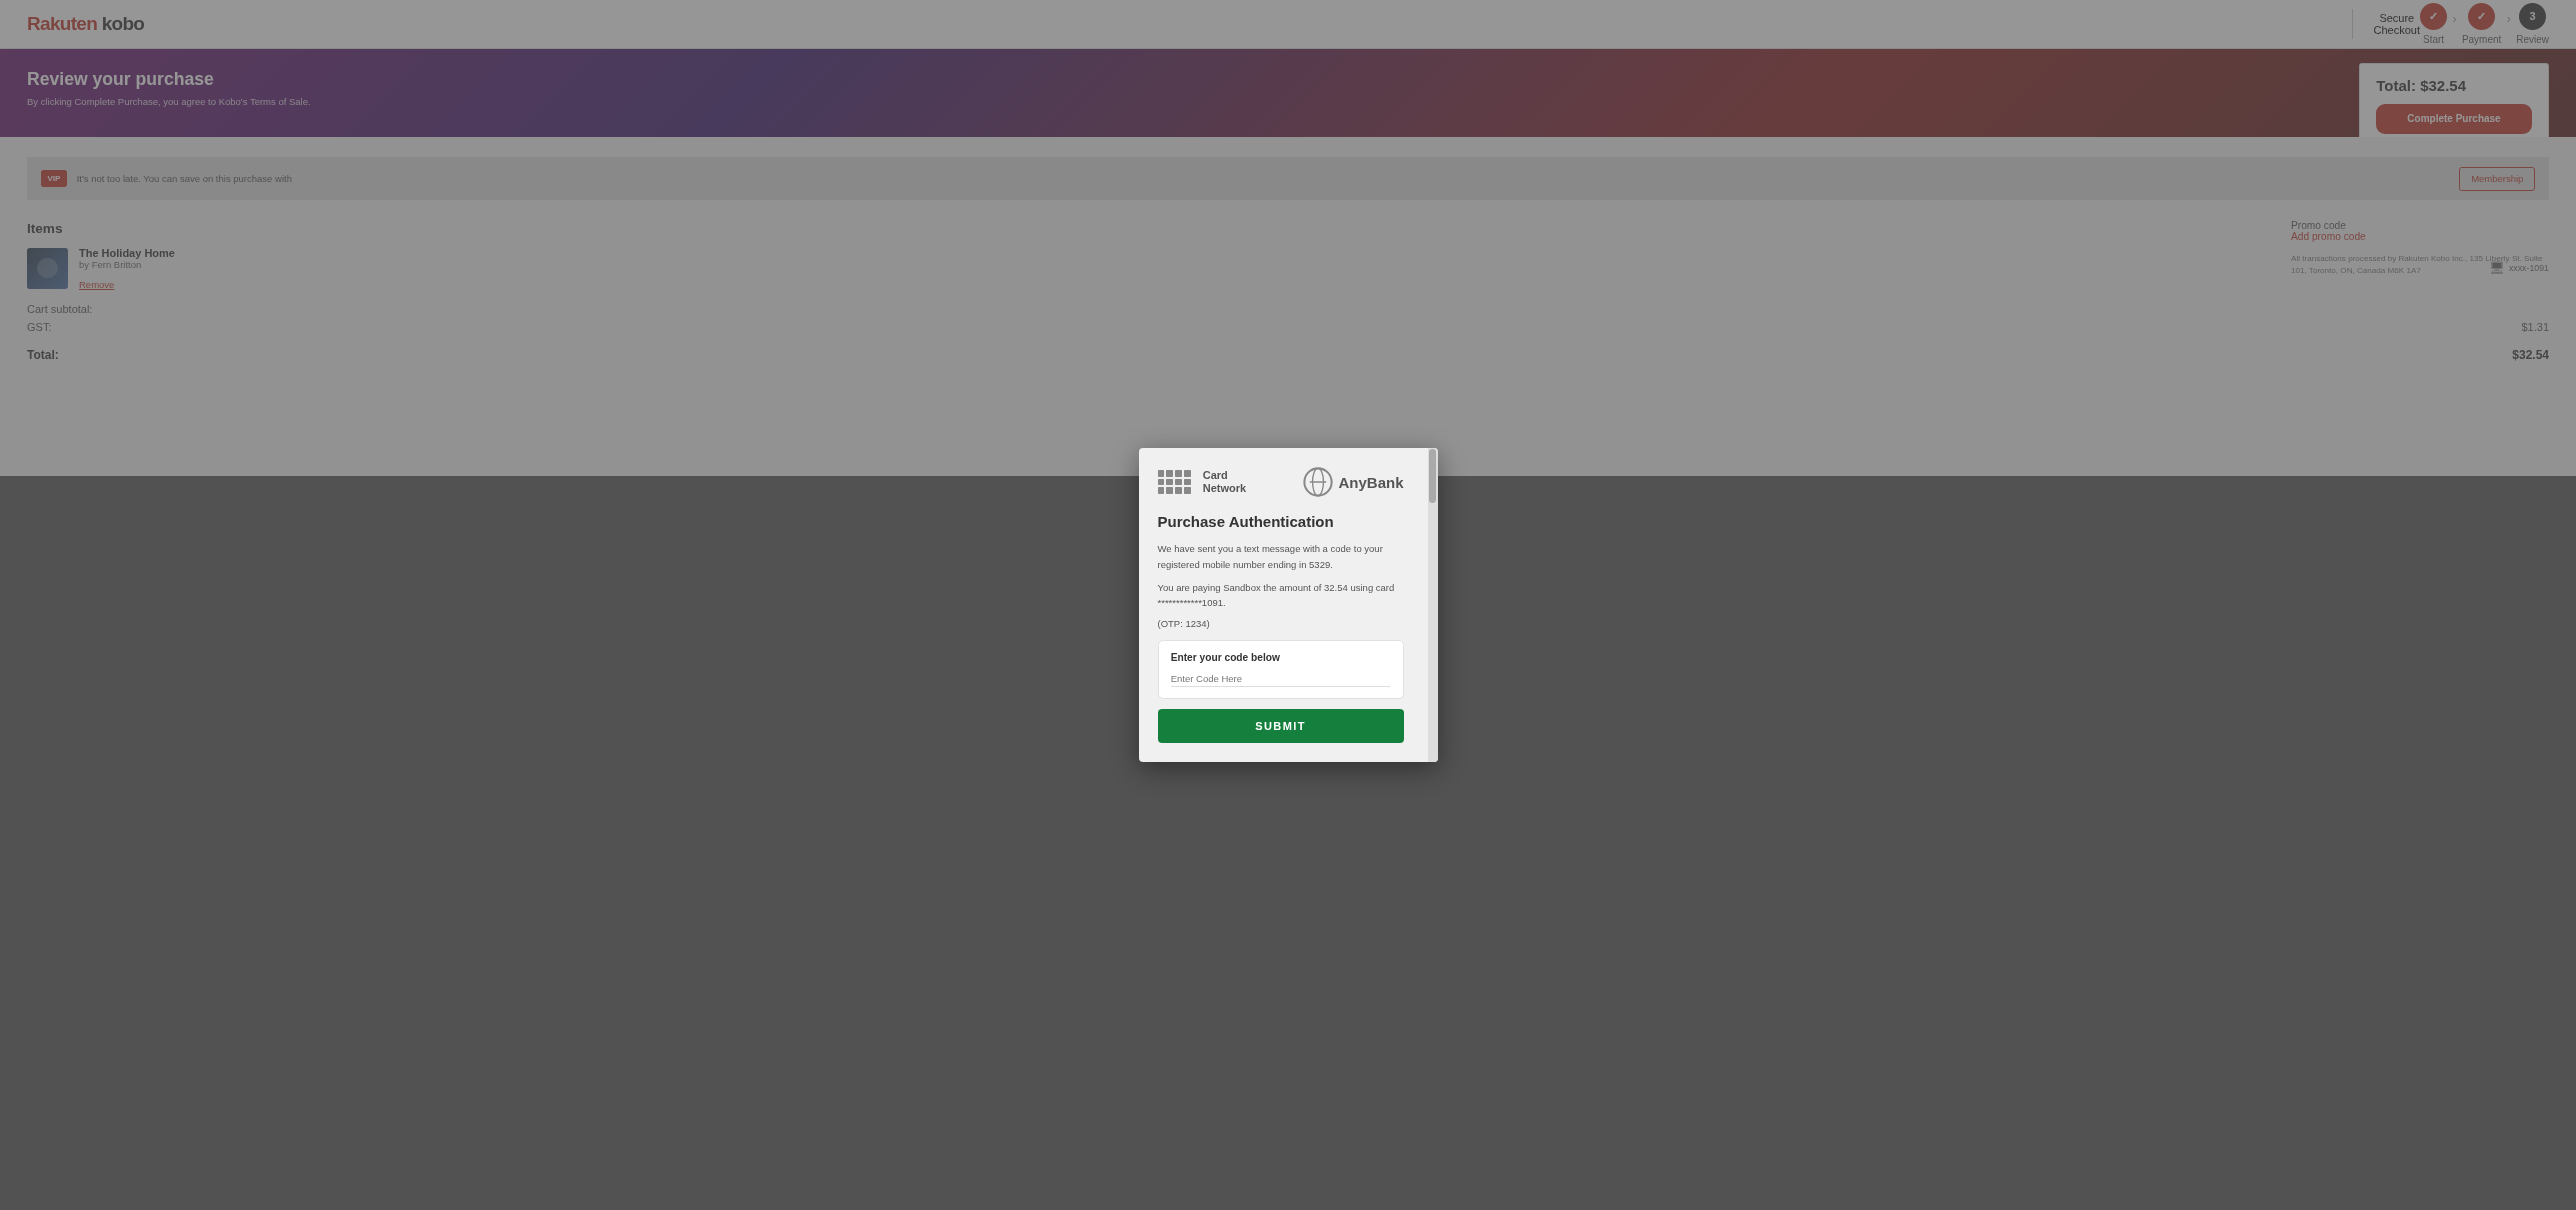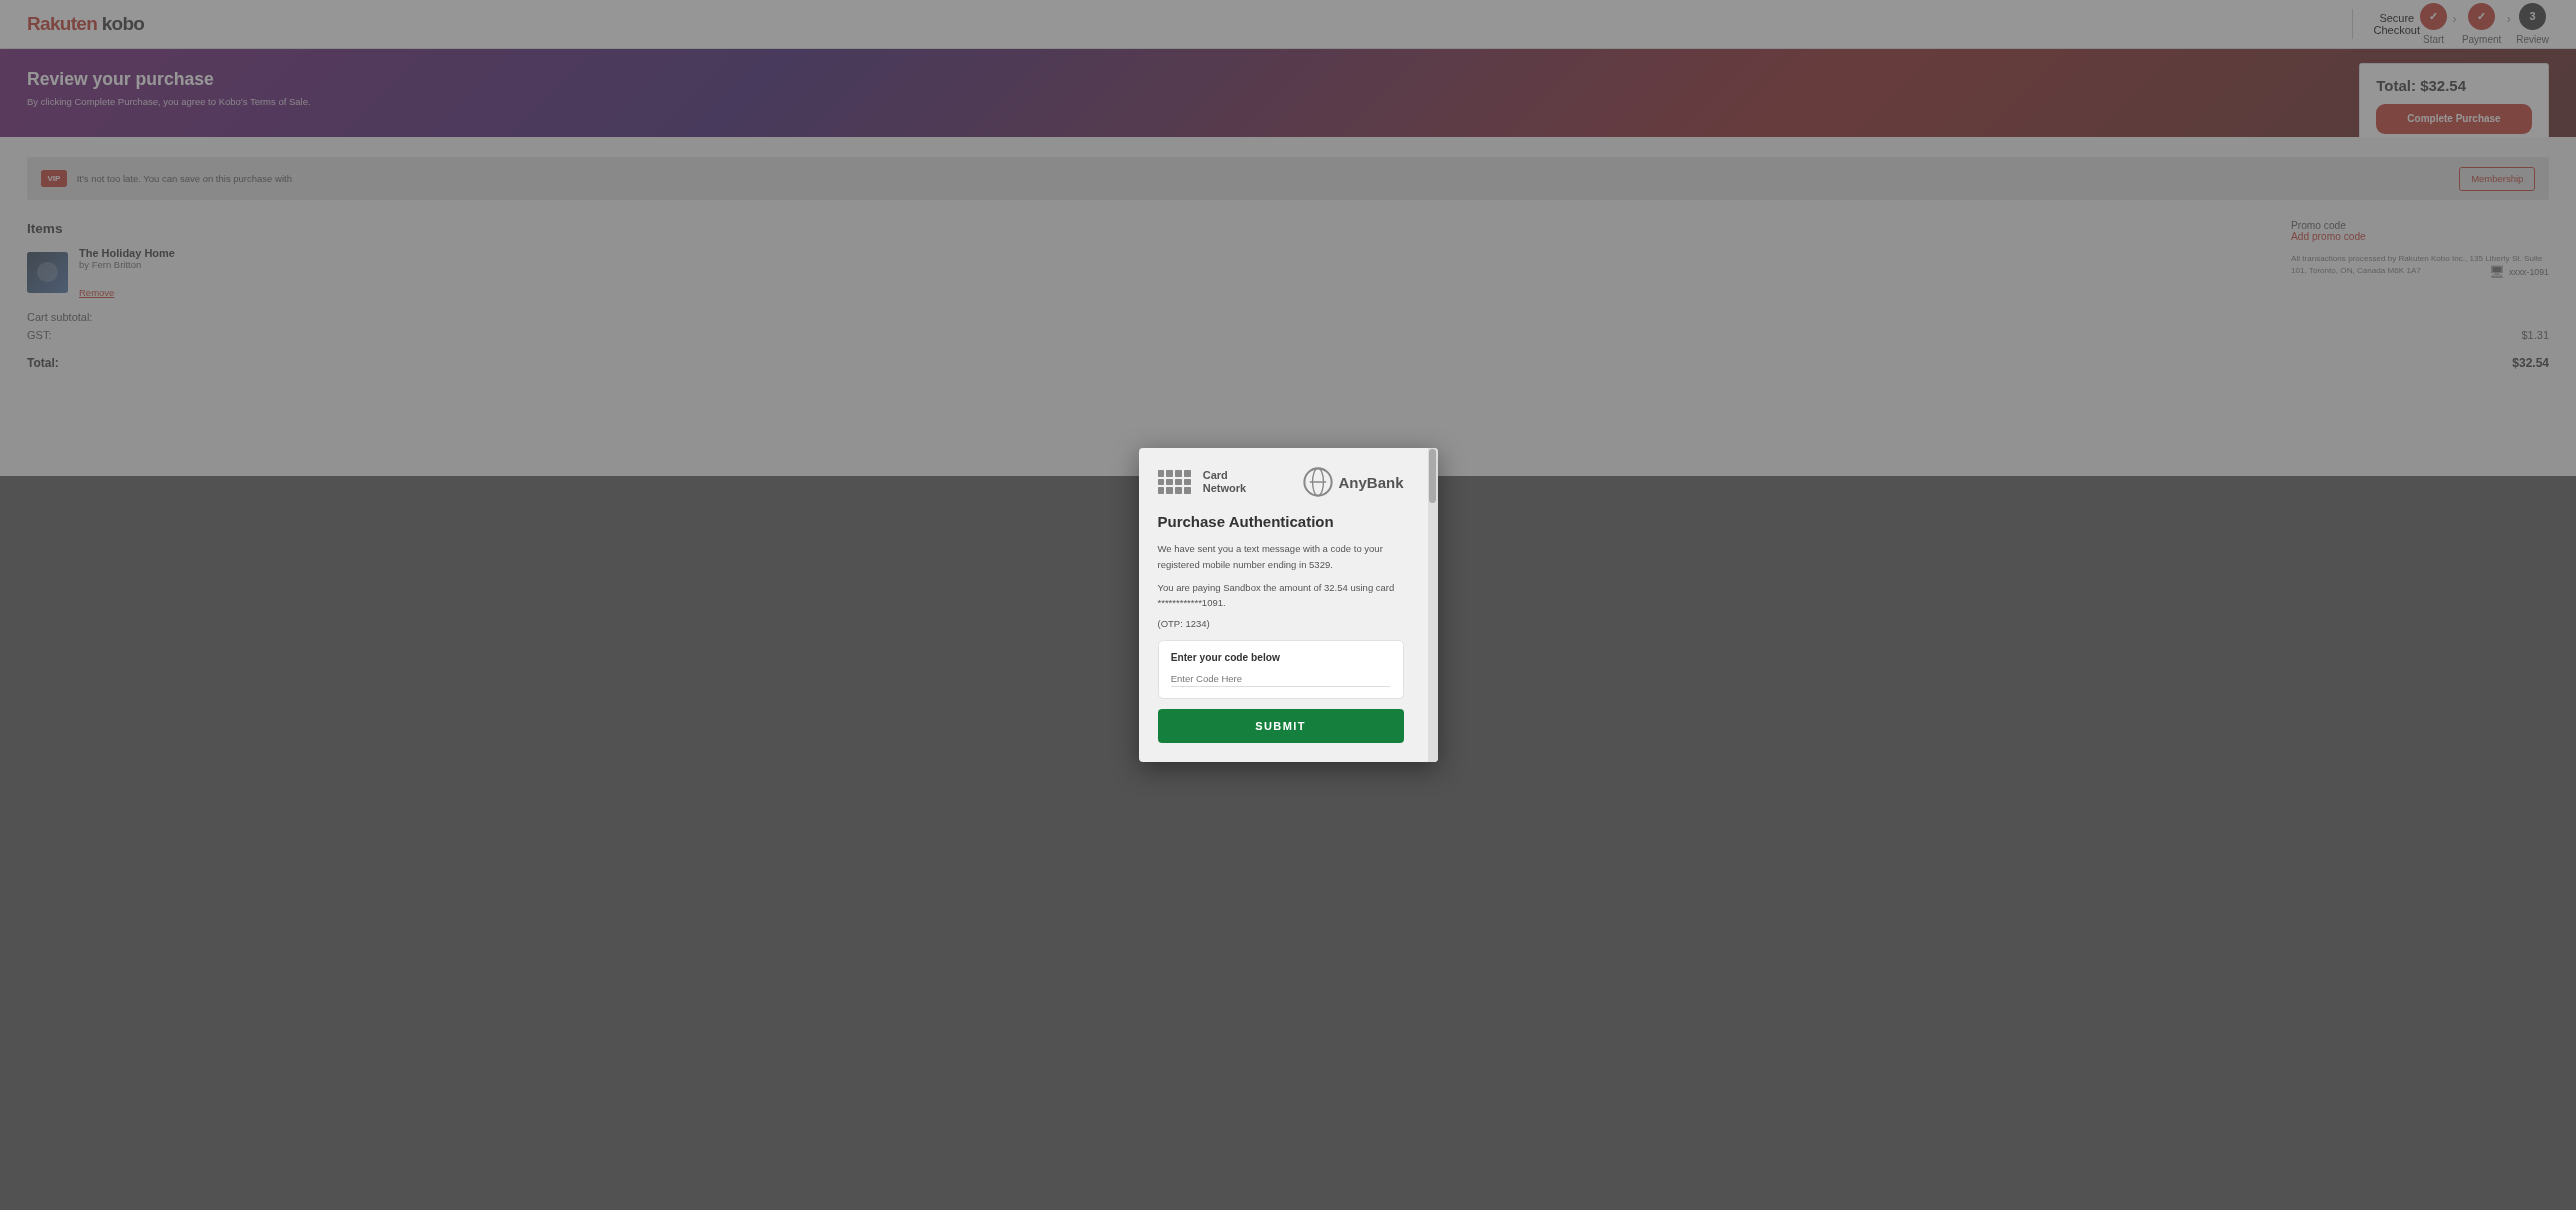--- a/index.html
+++ b/index.html
@@ -114,21 +114,21 @@
     }
     .item-thumbnail {
       width: 41px; height: 41px;
       background: linear-gradient(135deg, #2c3e50, #4a6fa5);
       border-radius: 2.7px;
       flex-shrink: 0;
     }
     .item-info { flex: 1; }
     .item-title { font-size: 11px; font-weight: bold; color: #333; }
     .item-author { font-size: 9.5px; color: #666; }
-    .item-remove { font-size: 9.5px; color: #c0392b; cursor: pointer; text-decoration: underline; margin-top: 17px; display: block; }
+    .item-remove { font-size: 9.5px; color: #c0392b; cursor: pointer; text-decoration: underline; margin-top: 9px; display: block; }
     .item-card-info { display: flex; align-items: center; gap: 4.1px; color: #666; font-size: 8.8px; }
 
     
     .cart-totals { margin-top: 13.6px; }
     .cart-row { display: flex; justify-content: space-between; font-size: 11px; color: #555; margin-bottom: 5.4px; }
     .cart-row.total { font-weight: bold; font-size: 12px; color: #333; margin-top: 15px; }
 
     
     .right-col {
       position: absolute;

